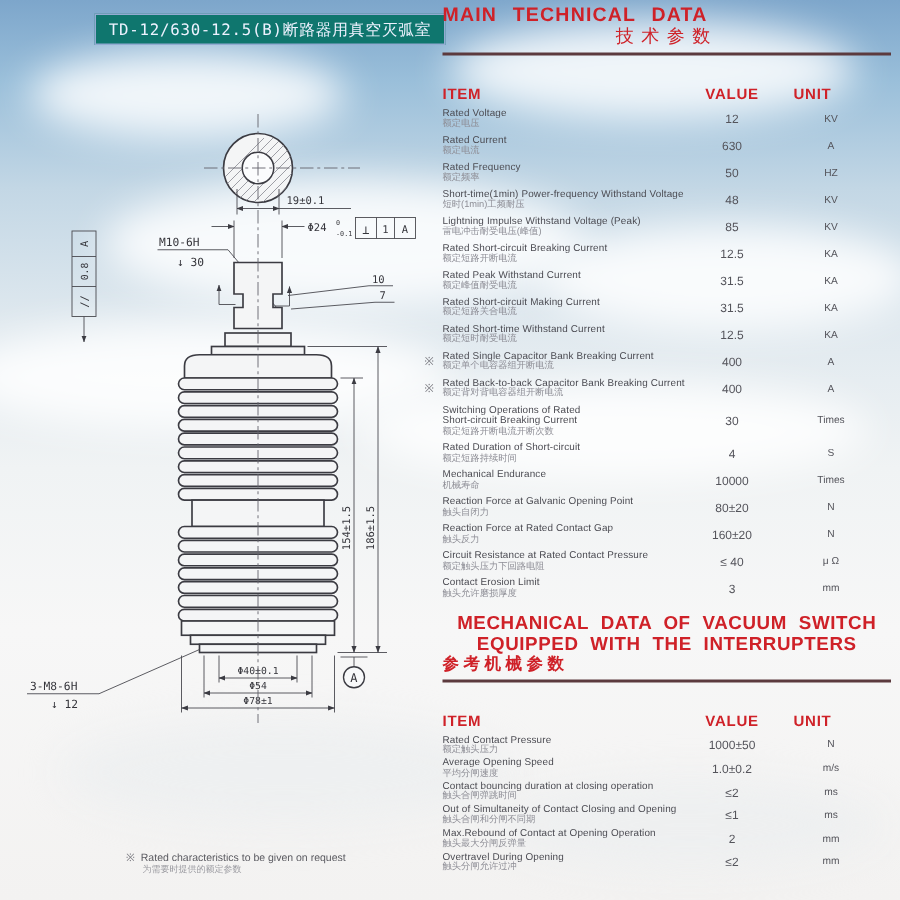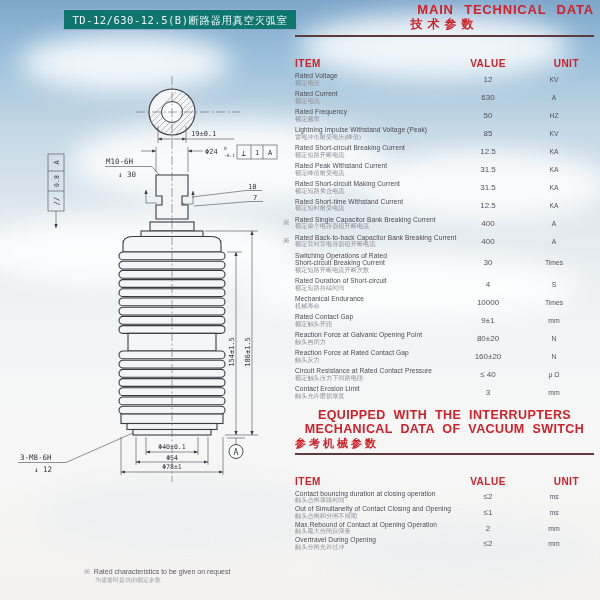--- a/index.html
+++ b/index.html
@@ -12,29 +12,29 @@
   .cloud.dim{background:rgba(235,238,240,.7)}
   .layer{position:absolute;z-index:1}
   
   .title-box{
     left:63px;top:9px;width:234px;height:21px;background:#0f766e;border:1px solid #93abd2;
     color:#eef2ff;font-family:"DejaVu Sans Mono",monospace;font-size:10.5px;letter-spacing:.5px;
     line-height:20px;text-align:center;box-sizing:border-box;white-space:nowrap;
   }
   
   .panel{left:288px;top:2px;width:306px;box-sizing:border-box;padding-left:7px}
-  .sec-title{color:#cf2128;font-weight:bold;font-size:13px;letter-spacing:.8px;word-spacing:6px;text-align:right;line-height:15px}
+  .sec-title{color:#cf2128;font-weight:bold;font-size:13px;letter-spacing:.8px;word-spacing:6px;text-align:left;line-height:15px}
   .sec-title2{color:#cf2128;font-weight:bold;font-size:12.5px;letter-spacing:.4px;word-spacing:4px;text-align:center;line-height:14px}
-  .sec-zh{color:#cf2128;font-weight:bold;font-size:12px;letter-spacing:5px;text-align:center;line-height:15px}
+  .sec-zh{color:#cf2128;font-weight:normal;font-size:12px;letter-spacing:5px;text-align:center;line-height:15px}
   .sec-zh2{color:#cf2128;font-weight:bold;font-size:11px;letter-spacing:3px;text-align:left;line-height:14px}
   .rule{height:2px;background:#5c3a3e;margin-top:3px}
   .thead{display:flex;margin-top:21px;margin-bottom:3px;color:#cf2128;font-weight:bold;font-size:10px;letter-spacing:.5px}
   .h-item{width:152px}
   .h-val{width:62px;margin-left:10px;text-align:center}
-  .h-unit{width:50px;margin-left:10px;text-align:right}
+  .h-unit{width:50px;margin-left:10px;text-align:left}
   .trows{margin-top:2px}
   .trow{display:flex;align-items:center;position:relative;margin-bottom:3.6px}
   .t2 .trow{margin-bottom:1.2px}
   .c-item{width:152px}
   .en{font-size:6.6px;line-height:7.6px;color:#4b4b52;white-space:nowrap;letter-spacing:.1px}
   .zh{font-size:6.2px;line-height:6.8px;color:#8e8e96}
   .c-val{width:62px;margin-left:10px;text-align:center;font-size:8px;color:#54545b}
   .c-unit{width:50px;margin-left:10px;text-align:center;font-size:6.8px;color:#54545b}
   .mark{position:absolute;left:-12px;top:1px;font-size:7.5px;color:#77777e}
   .sec2{margin-top:8px}
@@ -267,20 +267,30 @@
         <span class="mark"></span>
         <div class="c-item">
           <div class="en">Rated Frequency</div>
           <div class="en"></div>
           <div class="zh">额定频率</div>
         </div>
         <div class="c-val">50</div>
         <div class="c-unit">HZ</div>
       </div>
 
+      <div class="trow">
+        <span class="mark"></span>
+        <div class="c-item">
+          <div class="en">Short-time(1min) Power-frequency Withstand Voltage</div>
+          <div class="en"></div>
+          <div class="zh">短时(1min)工频耐压</div>
+        </div>
+        <div class="c-val">48</div>
+        <div class="c-unit">KV</div>
+      </div>
 
       <div class="trow">
         <span class="mark"></span>
         <div class="c-item">
           <div class="en">Lightning Impulse Withstand Voltage (Peak)</div>
           <div class="en"></div>
           <div class="zh">雷电冲击耐受电压(峰值)</div>
         </div>
         <div class="c-val">85</div>
         <div class="c-unit">KV</div>
@@ -378,30 +388,20 @@
         <span class="mark"></span>
         <div class="c-item">
           <div class="en">Mechanical Endurance</div>
           <div class="en"></div>
           <div class="zh">机械寿命</div>
         </div>
         <div class="c-val">10000</div>
         <div class="c-unit">Times</div>
       </div>
 
-      <div class="trow">
-        <span class="mark"></span>
-        <div class="c-item">
-          <div class="en">Rated Contact Gap</div>
-          <div class="en"></div>
-          <div class="zh">额定触头开距</div>
-        </div>
-        <div class="c-val">9±1</div>
-        <div class="c-unit">mm</div>
-      </div>
 
       <div class="trow">
         <span class="mark"></span>
         <div class="c-item">
           <div class="en">Reaction Force at Galvanic Opening Point</div>
           <div class="en"></div>
           <div class="zh">触头自闭力</div>
         </div>
         <div class="c-val">80±20</div>
         <div class="c-unit">N</div>
@@ -435,32 +435,48 @@
           <div class="en">Contact Erosion Limit</div>
           <div class="en"></div>
           <div class="zh">触头允许磨损厚度</div>
         </div>
         <div class="c-val">3</div>
         <div class="c-unit">mm</div>
       </div>
     </div>
 
   <div class="sec2">
+    <div class="sec-title2">MECHANICAL DATA OF VACUUM SWITCH</div>
     <div class="sec-title2">EQUIPPED WITH THE INTERRUPTERS</div>
-    <div class="sec-title2">MECHANICAL DATA OF VACUUM SWITCH</div>
     <div class="sec-zh2">参考机械参数</div>
     <div class="rule"></div>
     <div class="thead">
       <div class="h-item">ITEM</div>
       <div class="h-val">VALUE</div>
       <div class="h-unit">UNIT</div>
     </div>
     <div class="trows t2">
 
-
+        <div class="trow">
+          <div class="c-item">
+            <div class="en">Rated Contact Pressure</div>
+            <div class="zh">额定触头压力</div>
+          </div>
+          <div class="c-val">1000±50</div>
+          <div class="c-unit">N</div>
+        </div>
+
+        <div class="trow">
+          <div class="c-item">
+            <div class="en">Average Opening Speed</div>
+            <div class="zh">平均分闸速度</div>
+          </div>
+          <div class="c-val">1.0±0.2</div>
+          <div class="c-unit">m/s</div>
+        </div>
 
 
         <div class="trow">
           <div class="c-item">
             <div class="en">Contact bouncing duration at closing operation</div>
             <div class="zh">触头合闸弹跳时间</div>
           </div>
           <div class="c-val">≤2</div>
           <div class="c-unit">ms</div>
         </div>

